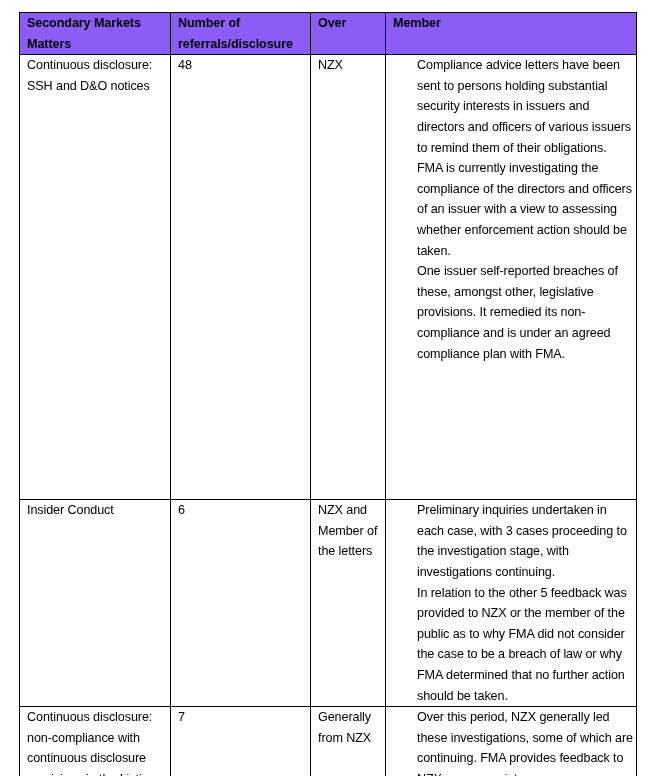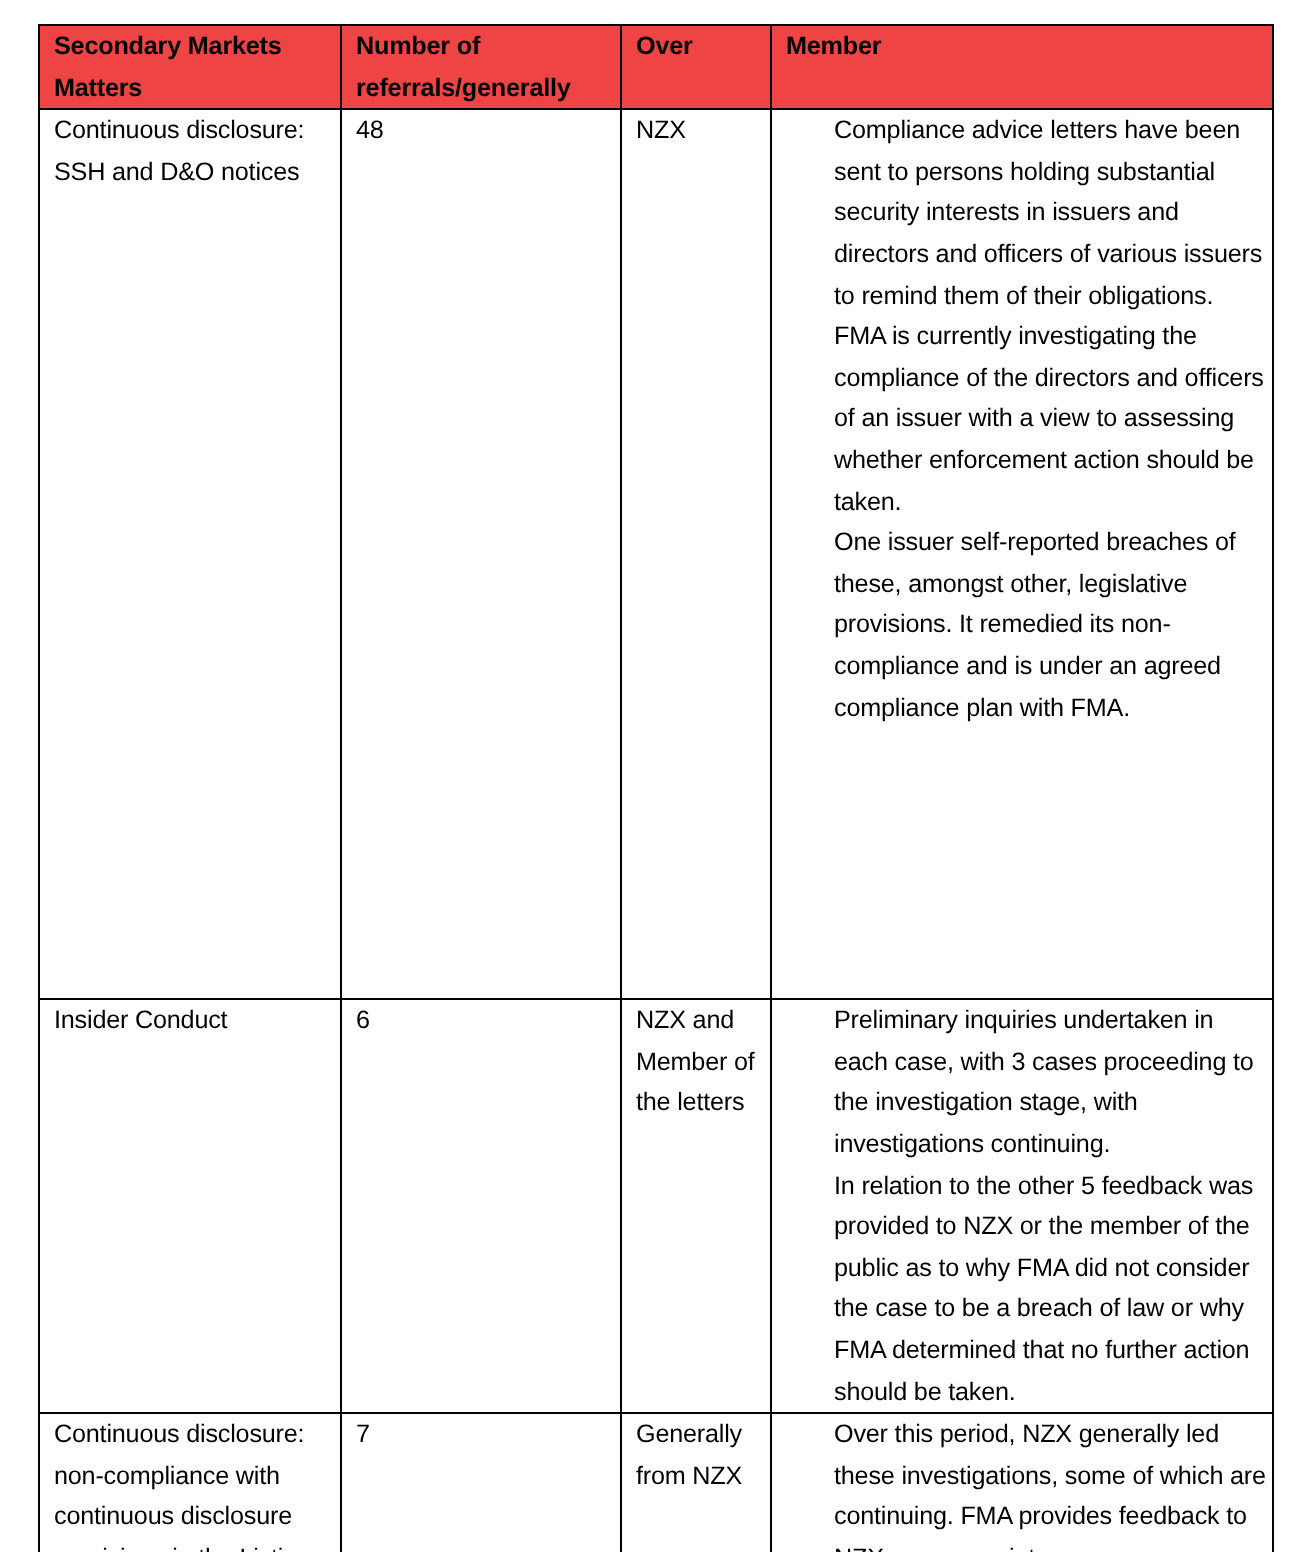--- a/index.html
+++ b/index.html
@@ -12,41 +12,41 @@
   }
   table.matters col.c1 { width: 151px; }
   table.matters col.c2 { width: 140px; }
   table.matters col.c3 { width: 75px; }
   table.matters col.c4 { width: 251px; }
   table.matters th, table.matters td {
     border: 1.3px solid #000; vertical-align: top; text-align: left;
     padding: 0 3px 0 7px; word-wrap: break-word;
   }
   table.matters th {
-    background: #ef4444; font-weight: bold; height: 41px;
+    background: #8b5cf6; font-weight: bold; height: 41px;
     letter-spacing: -0.1px;
   }
   table.matters td { letter-spacing: -0.1px; }
   .para { display: block; margin-left: 24px; }
   td.result { padding-right: 2px; }
 </style>
 </head>
 <body>
 
 <table class="matters">
   <colgroup>
       <col class="c1">
       <col class="c2">
       <col class="c3">
       <col class="c4">
     </colgroup>
   <thead>
     <tr>
       <th>Secondary Markets Matters</th>
-      <th>Number of referrals/generally</th>
+      <th>Number of referrals/disclosure</th>
       <th>Over</th>
       <th>Member</th>
     </tr>
   </thead>
   <tbody>
     <tr style="height:445px">
       <td>Continuous disclosure: SSH and D&amp;O notices</td>
       <td>48</td>
       <td>NZX</td>
       <td class="result">

